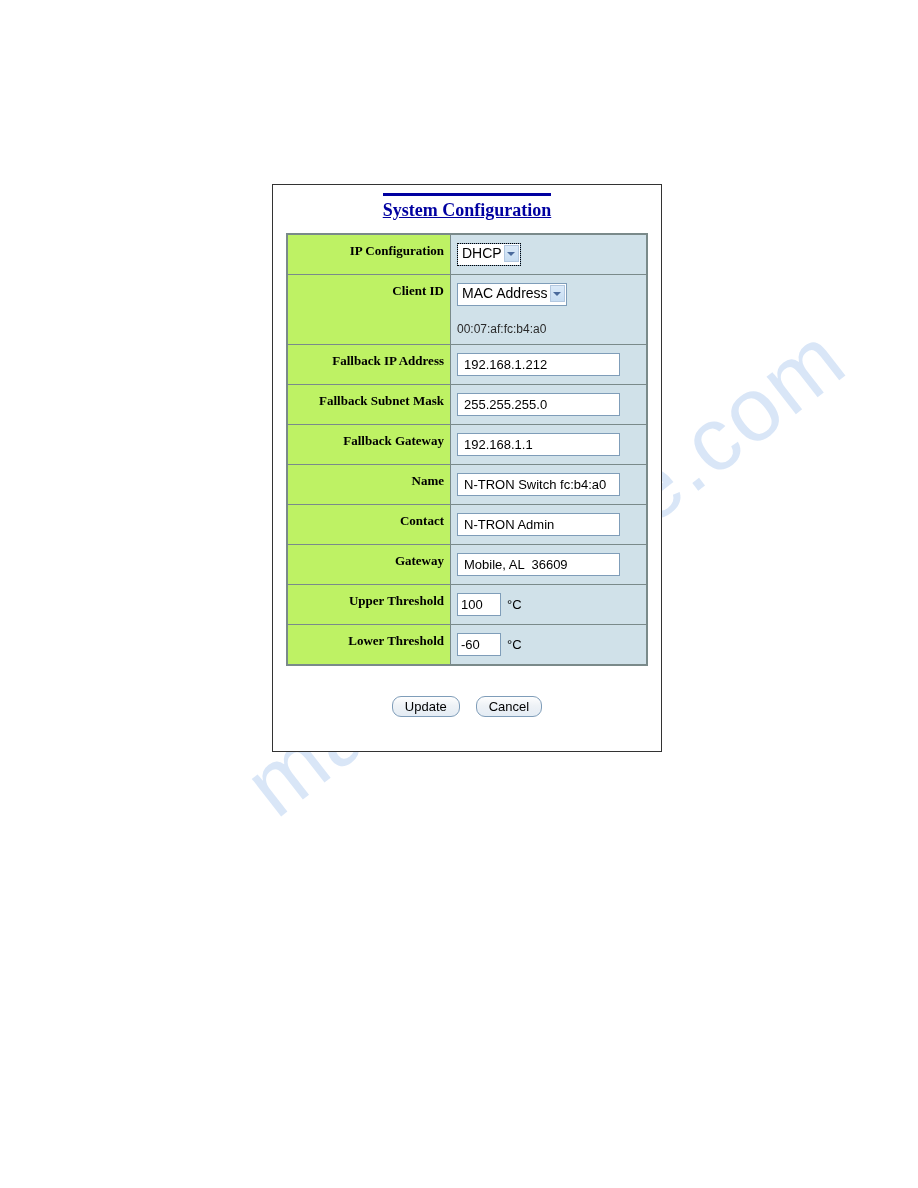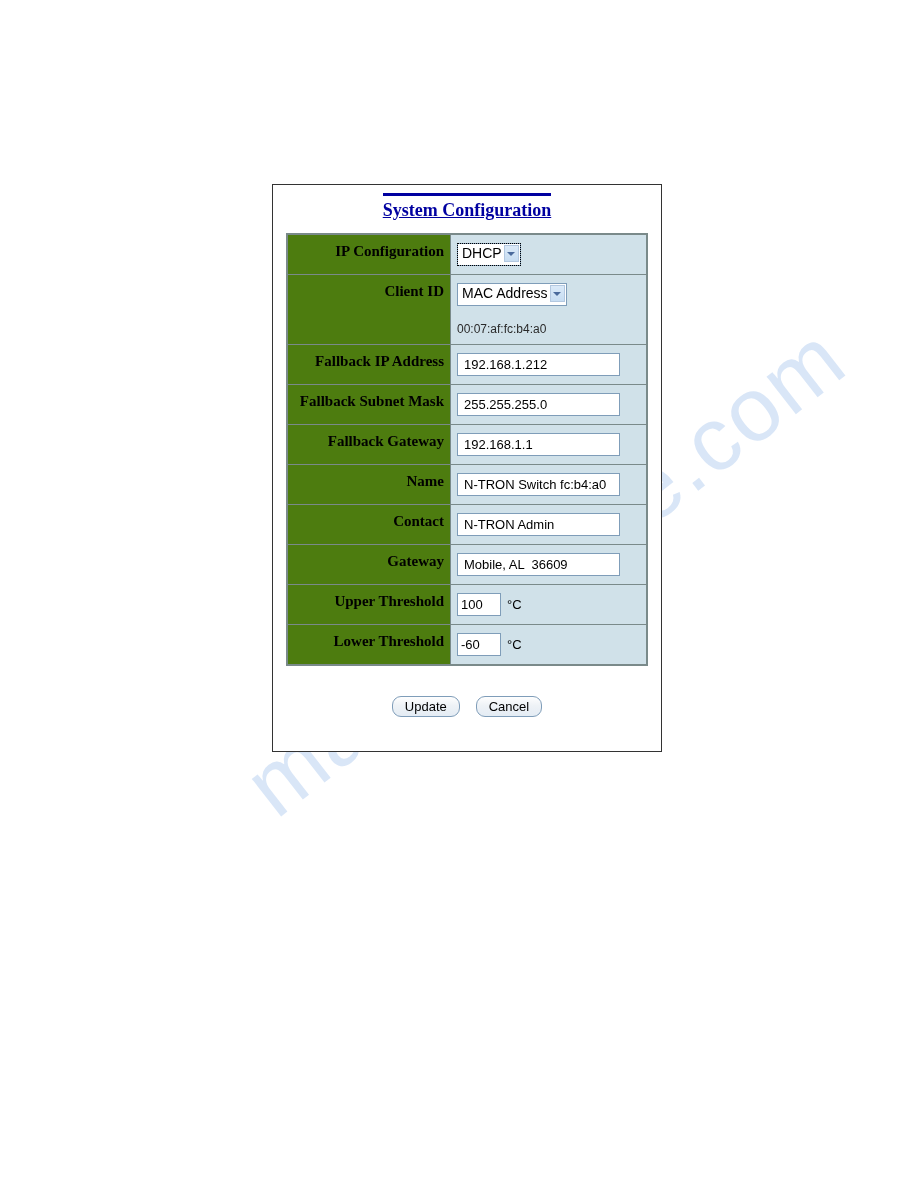--- a/index.html
+++ b/index.html
@@ -39,24 +39,24 @@
       margin: 0 auto;
       width: 362px;
       border: 2px solid #7a8a8a;
     }
     table.form td {
       border: 1px solid #7a8a8a;
       padding: 8px 6px;
       vertical-align: top;
     }
     td.label {
-      background: #4d7c0f;
+      background: #bef264;
       text-align: right;
       font-weight: bold;
-      font-size: 15px;
+      font-size: 13px;
       width: 150px;
       font-family: "Times New Roman", serif;
     }
     td.field {
       background: #d0e1e9;
       font-family: Arial, sans-serif;
       font-size: 13px;
     }
     .txt {
       background: #fff;

